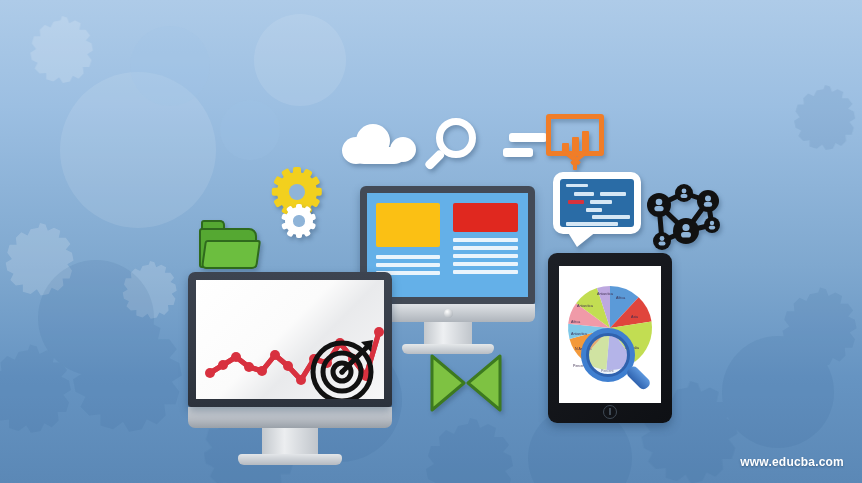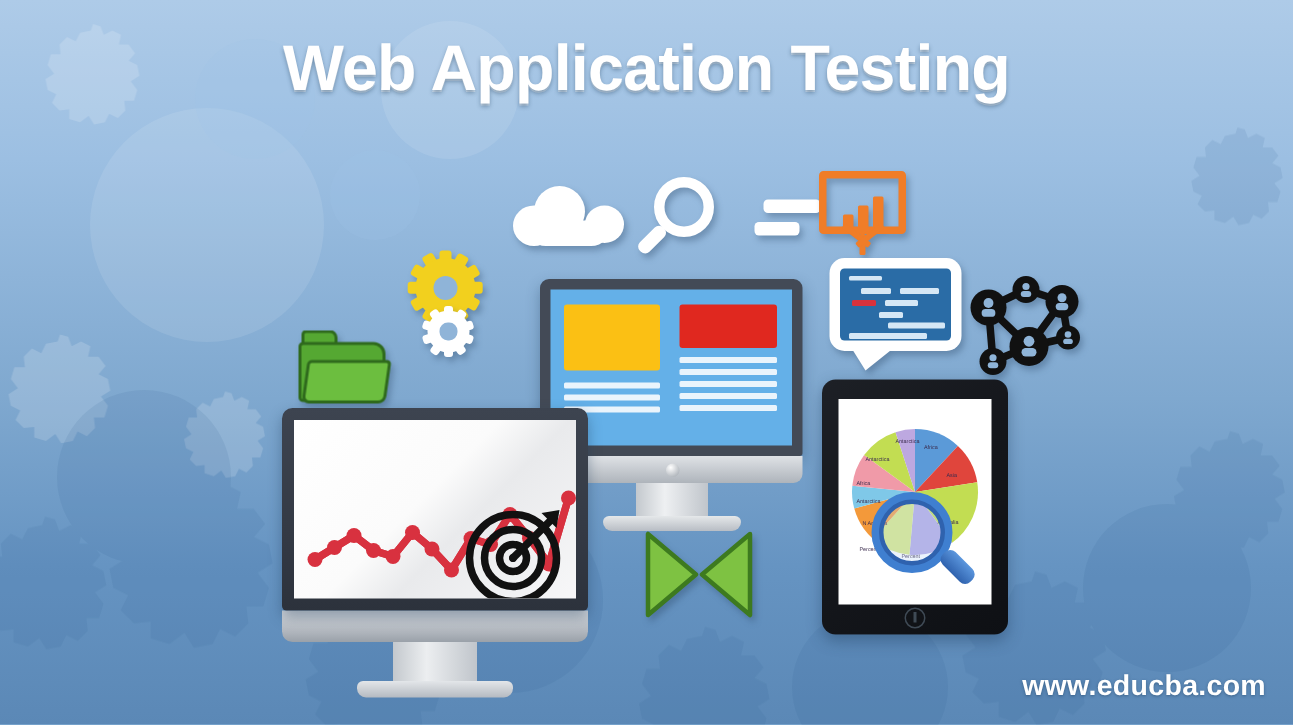--- a/index.html
+++ b/index.html
@@ -25,21 +25,21 @@
     font-size:43px;
     font-weight:bold;
     color:#ffffff;
     letter-spacing:-0.5px;
     text-shadow:0 2px 3px rgba(40,70,100,0.45), 0 1px 0 rgba(255,255,255,0.5);
   }
 
   
   #watermark {
     position:absolute; right:18px; bottom:14px;
-    font-size:19px; font-weight:bold; color:#ffffff;
+    font-size:12px; font-weight:bold; color:#ffffff;
     letter-spacing:0.2px;
     text-shadow:0 1px 2px rgba(30,60,90,0.5);
   }
 
   
   .icon { position:absolute; }
   .sh { filter:drop-shadow(2px 3px 2px rgba(40,70,100,0.35)); }
 
   
   .fgear { position:absolute; }
@@ -250,21 +250,20 @@
         <circle cx="580" cy="458" r="52"></circle>
         <circle cx="778" cy="392" r="56"></circle>
       </g>
       <g fill="#9fc4e6" opacity="0.22">
         <circle cx="170" cy="66" r="40"></circle>
         <circle cx="250" cy="130" r="30"></circle>
       </g>
     </svg>
   </div>
 
-  <div id="title">Web Application Testing</div>
 
   <div class="icon sh fgear" style="left:277px;top:172px;width:40px;height:40px;--c:#f2d01e;">
     <div class="tooth" style="transform:rotate(0deg)"></div>
     <div class="tooth" style="transform:rotate(30deg)"></div>
     <div class="tooth" style="transform:rotate(60deg)"></div>
     <div class="tooth" style="transform:rotate(90deg)"></div>
     <div class="tooth" style="transform:rotate(120deg)"></div>
     <div class="tooth" style="transform:rotate(150deg)"></div>
     <div class="ring"></div>
     <div class="hub"></div>

